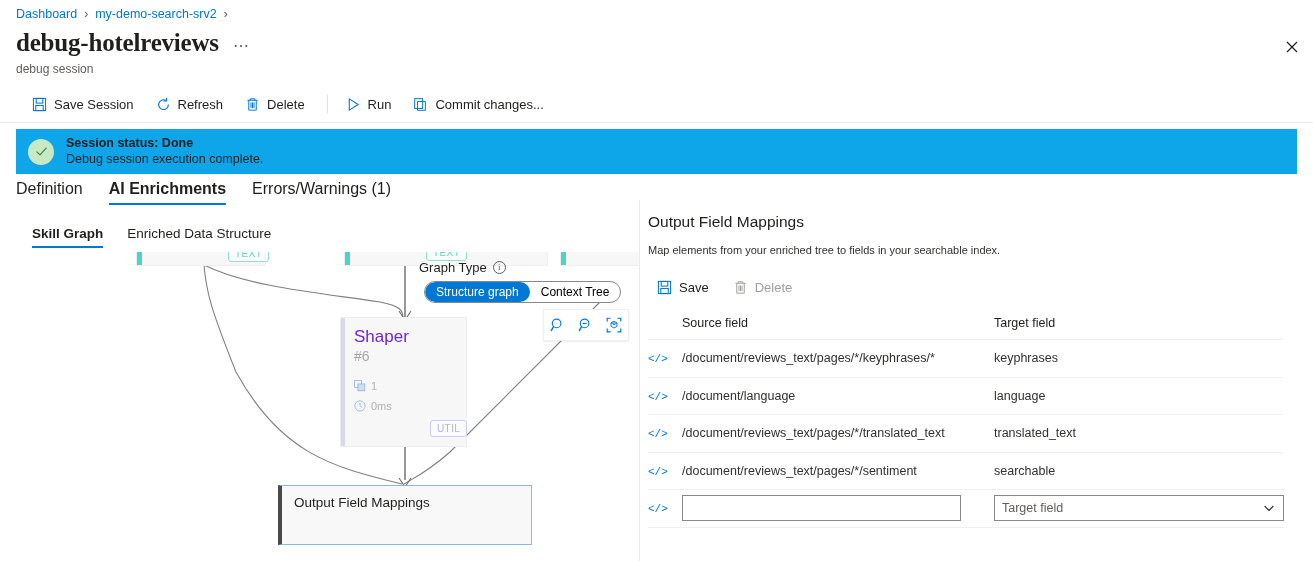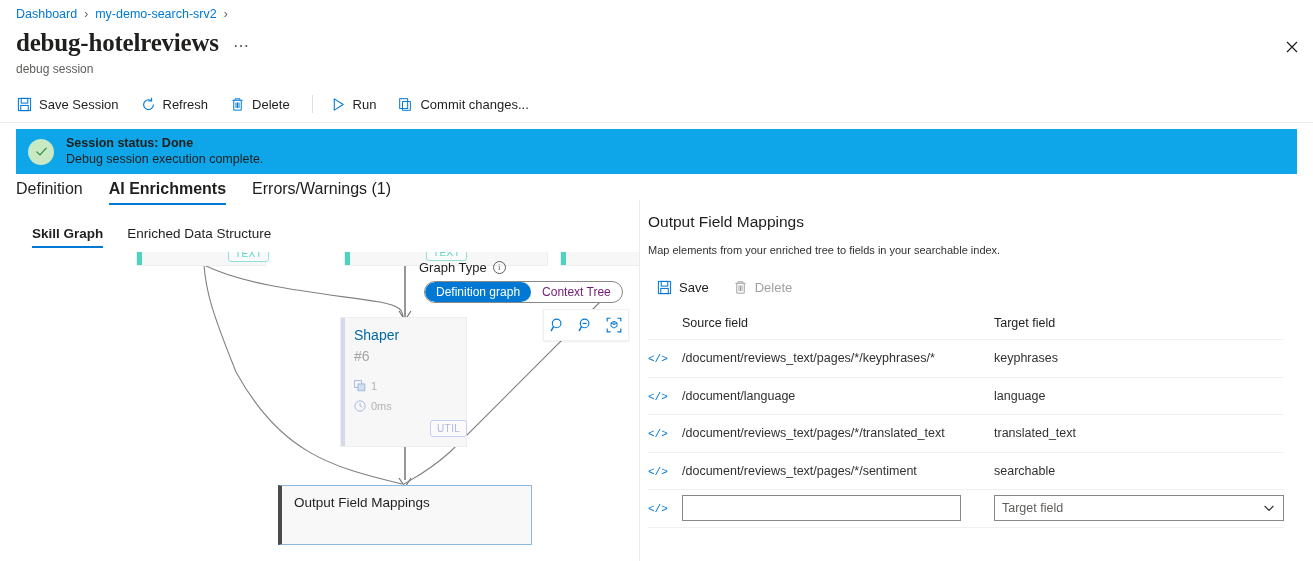--- a/index.html
+++ b/index.html
@@ -50,21 +50,21 @@
     width: 30px; height: 30px;
     display: flex; align-items: center; justify-content: center;
     cursor: pointer; color: #201f1e;
   }
 
   
   .cmdbar {
     position: absolute; left: 0; top: 88px;
     width: 1313px; height: 32px;
     display: flex; align-items: center;
-    padding-left: 8px;
+    padding-left: 23px;
   }
   .cmd {
     display: flex; align-items: center; gap: 7px;
     height: 30px; padding: 0 9px; margin-right: 4px;
     font-size: 13px; color: #201f1e;
     cursor: pointer; white-space: nowrap;
   }
   .cmd svg { display: block; flex: none; }
   .cmd-sep {
     width: 1px; height: 18px; background: #e1dfdd;
@@ -129,21 +129,21 @@
   .node {
     position: absolute;
     background: #f7f7f7;
     border: 1px solid #eeeeee;
     overflow: hidden;
   }
   .node-accent {
     position: absolute; left: 0; top: 0; bottom: 0; width: 5px;
   }
   .node-title {
-    font-size: 14px; color: #0369a1;
+    font-size: 17px; color: #6d28d9;
   }
   .node-num { font-size: 14px; color: #a6a6a6; }
   .node-stat {
     display: flex; align-items: center; gap: 5px;
     font-size: 11px; color: #b3b3b3;
   }
   .badge {
     position: absolute;
     font-size: 10px; letter-spacing: 0.4px;
     padding: 2px 6px; border-radius: 3px;
@@ -179,21 +179,21 @@
   }
   .seg {
     position: absolute; left: 424px; top: 281px;
     display: flex; height: 22px;
     border: 1px solid #8a8886; border-radius: 11px;
     background: #ffffff; overflow: hidden;
   }
   .seg-item {
     display: flex; align-items: center;
     padding: 0 11px; font-size: 12px;
-    cursor: pointer; color: #701a75;
+    cursor: pointer; color: #000000;
     white-space: nowrap;
   }
   .seg-item.active {
     background: #0078d4; color: #ffffff; border-radius: 11px;
   }
   .zoom-tools {
     position: absolute; left: 543px; top: 309px;
     width: 86px; height: 32px;
     background: #ffffff; border: 1px solid #f0f0f0;
     display: flex; align-items: center; justify-content: space-around;
@@ -397,21 +397,21 @@
 
     <div class="ofm-node" style="left:278px; top:233px;">
       <div class="ofm-node-label">Output Field Mappings</div>
     </div>
 
     <div class="graph-type-label" style="top:8px;left:419px;">
       <span>Graph Type</span>
       <span class="info-circle">i</span>
     </div>
     <div class="seg" style="top:29px;left:424px;">
-      <div class="seg-item active">Definition graph</div>
+      <div class="seg-item active">Structure graph</div>
       <div class="seg-item">Context Tree</div>
     </div>
 
     <div class="zoom-tools" style="top:57px;left:543px;">
       <div class="zoom-tool">
         <svg width="16" height="16" viewBox="0 0 16 16">
           <circle cx="6.6" cy="6.4" r="4.3" fill="none" stroke="#0078d4" stroke-width="1.15"></circle>
           <path d="M3.5 9.6 L1.3 13.6" stroke="#0078d4" stroke-width="1.4" stroke-linecap="round"></path>
         </svg>
       </div>

